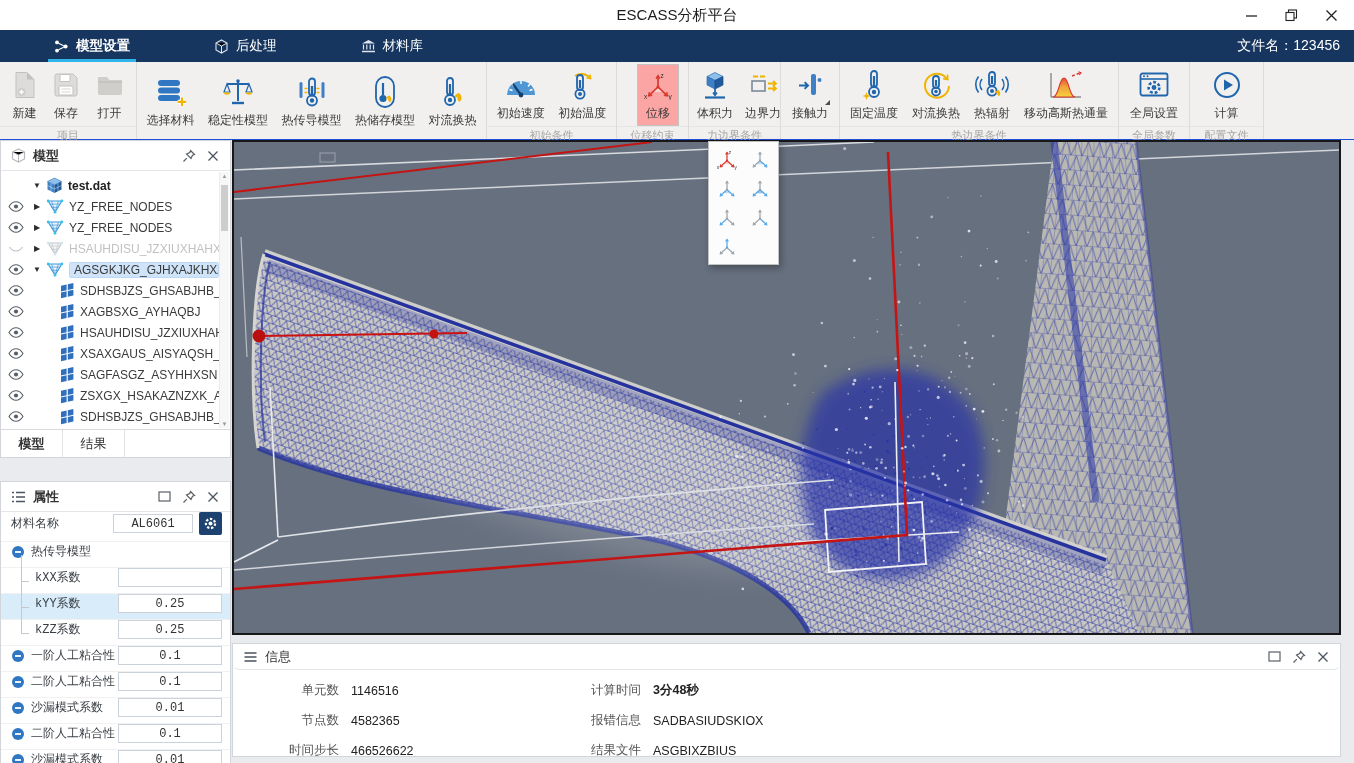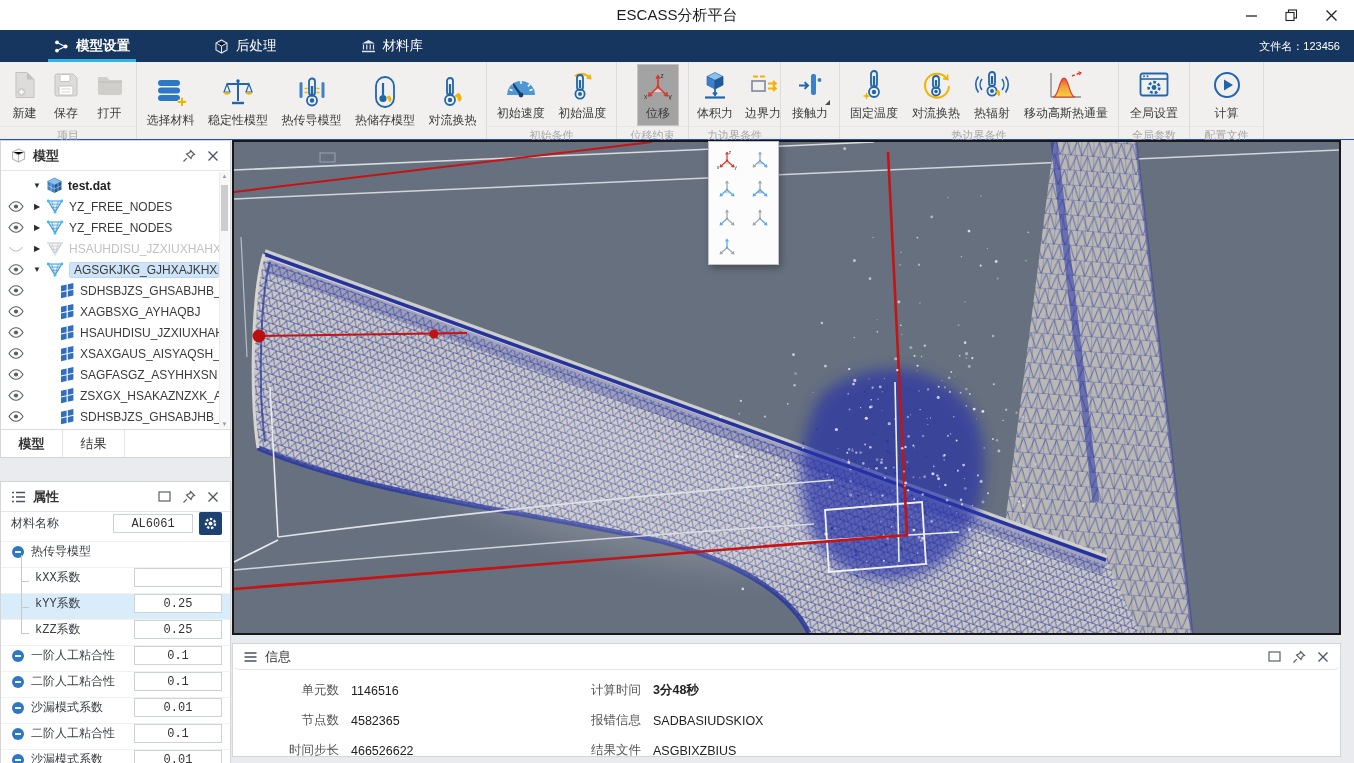--- a/index.html
+++ b/index.html
@@ -11,29 +11,29 @@
   .titlebar .title { position:absolute; left:0; right:0; text-align:center; line-height:30px; font-size:15px; color:#1b1b1b; }
   .win-controls { position:absolute; right:0; top:0; height:30px; display:flex; align-items:center; gap:27px; padding-right:16px; }
   .win-controls span { display:flex; align-items:center; }
 
   
   .menubar { height:32px; background:#17365f; display:flex; align-items:center; color:#fff; }
   #menu-tabs { display:flex; height:100%; padding-left:48px; }
   .mtab { display:flex; align-items:center; gap:7px; height:100%; padding:0 6px; margin-right:72px; font-size:13.5px; position:relative; cursor:default; }
   .mtab.active { font-weight:700; }
   .mtab.active::after { content:""; position:absolute; left:0; right:0; bottom:0; height:3px; background:#2fb3e8; }
-  .filename { margin-left:auto; padding-right:14px; font-size:11px; }
+  .filename { margin-left:auto; padding-right:14px; font-size:14px; }
 
   
   .ribbon { display:flex; height:78px; background:#f1f0ef; border-bottom:1px solid #1d4ed8; }
   .ribbon-group { display:flex; flex-direction:column; border-right:1px solid #dddcdb; }
   .rb-row { flex:1; display:flex; align-items:center; justify-content:space-evenly; padding:2px 2px 0; }
   .ribbon-btn { position:relative; display:flex; flex-direction:column; align-items:center; gap:2px; padding:2px 5px 3px; font-size:12px; color:#3b3b3b; white-space:nowrap; border:1px solid transparent; }
   .ribbon-btn .ric { height:36px; display:flex; align-items:center; justify-content:center; }
-  .ribbon-btn.selected { background:#a3a3a3; border-color:#c3c3c3;margin-left:11px; }
+  .ribbon-btn.selected { background:#fca5a5; border-color:#c3c3c3;margin-left:11px; }
   .rg-label { height:17px; line-height:16px; text-align:center; font-size:11px; color:#a7a6a5; border-top:1px solid #e6e5e4; }
   .corner { position:absolute; right:3px; bottom:20px; width:0; height:0; border-left:5px solid transparent; border-bottom:5px solid #4c4c4c; }
 
   
   .workspace { position:relative; height:623px; }
   .panel { position:absolute; background:#fff; border:1px solid #d2d5d9; }
   .phead { height:30px; display:flex; align-items:center; gap:7px; padding:0 9px 0 10px; border-bottom:1px solid #e4e5e7; font-size:13px; font-weight:700; color:#333; }
   .phead .sp { flex:1; }
   .hicon { display:flex; align-items:center; }
   .hbtn { display:flex; align-items:center; padding:2px; cursor:default; }
@@ -59,21 +59,21 @@
   
   .props-panel { left:0; top:341px; width:231px; height:292px;font-family:Liberation Mono, monospace; }
   .prop-row { position:relative; display:flex; align-items:center; height:26px; padding:0 8px 6px 10px; border-bottom:1px solid #f1f1f2; font-size:12px; color:#3a3f45; }
   .prop-row.material { height:30px; }
   .prop-row .minus { display:flex; align-items:center; margin-right:6px; }
   .prop-row.child { padding-left:34px; }
   .prop-row.child::before { content:""; position:absolute; left:20px; top:-13px; height:39px; border-left:1px solid #c8c8c8; }
   .prop-row.child.last::before { height:26px; }
   .prop-row.child::after { content:""; position:absolute; left:20px; top:50%; width:8px; border-top:1px solid #c8c8c8; }
   .prop-row.hl { background:#d9ecfa; }
-  .pinput { margin-left:auto; width:88px; height:19px; border:1px solid #ccd2da; background:#fff; text-align:center; font-size:12px; color:#333; font-family:inherit; }
+  .pinput { margin-left:auto; width:104px; height:19px; border:1px solid #ccd2da; background:#fff; text-align:center; font-size:12px; color:#333; font-family:inherit; }
   .pinput.mat { width:80px; }
   .gear-btn { width:23px; height:23px; margin-left:6px; border:none; background:#1d4271; border-radius:2px; display:flex; align-items:center; justify-content:center; }
 
   
   .viewport { position:absolute; left:232px; top:0; width:1109px; height:495px; border:2px solid #181818; background:#67707f; }
   .flyout { position:absolute; left:474px; top:-1px; width:71px; height:124px; background:#fcfcfc; border:1px solid #c2c2c2; box-shadow:2px 3px 7px rgba(0,0,0,.32); display:grid; grid-template-columns:1fr 1fr; align-content:start; row-gap:1px; padding:3px 2px; }
   .fcell { display:flex; align-items:center; justify-content:center; height:28px; }
 
   
   .info-panel { left:232px; top:503px; width:1109px; height:114px; }

